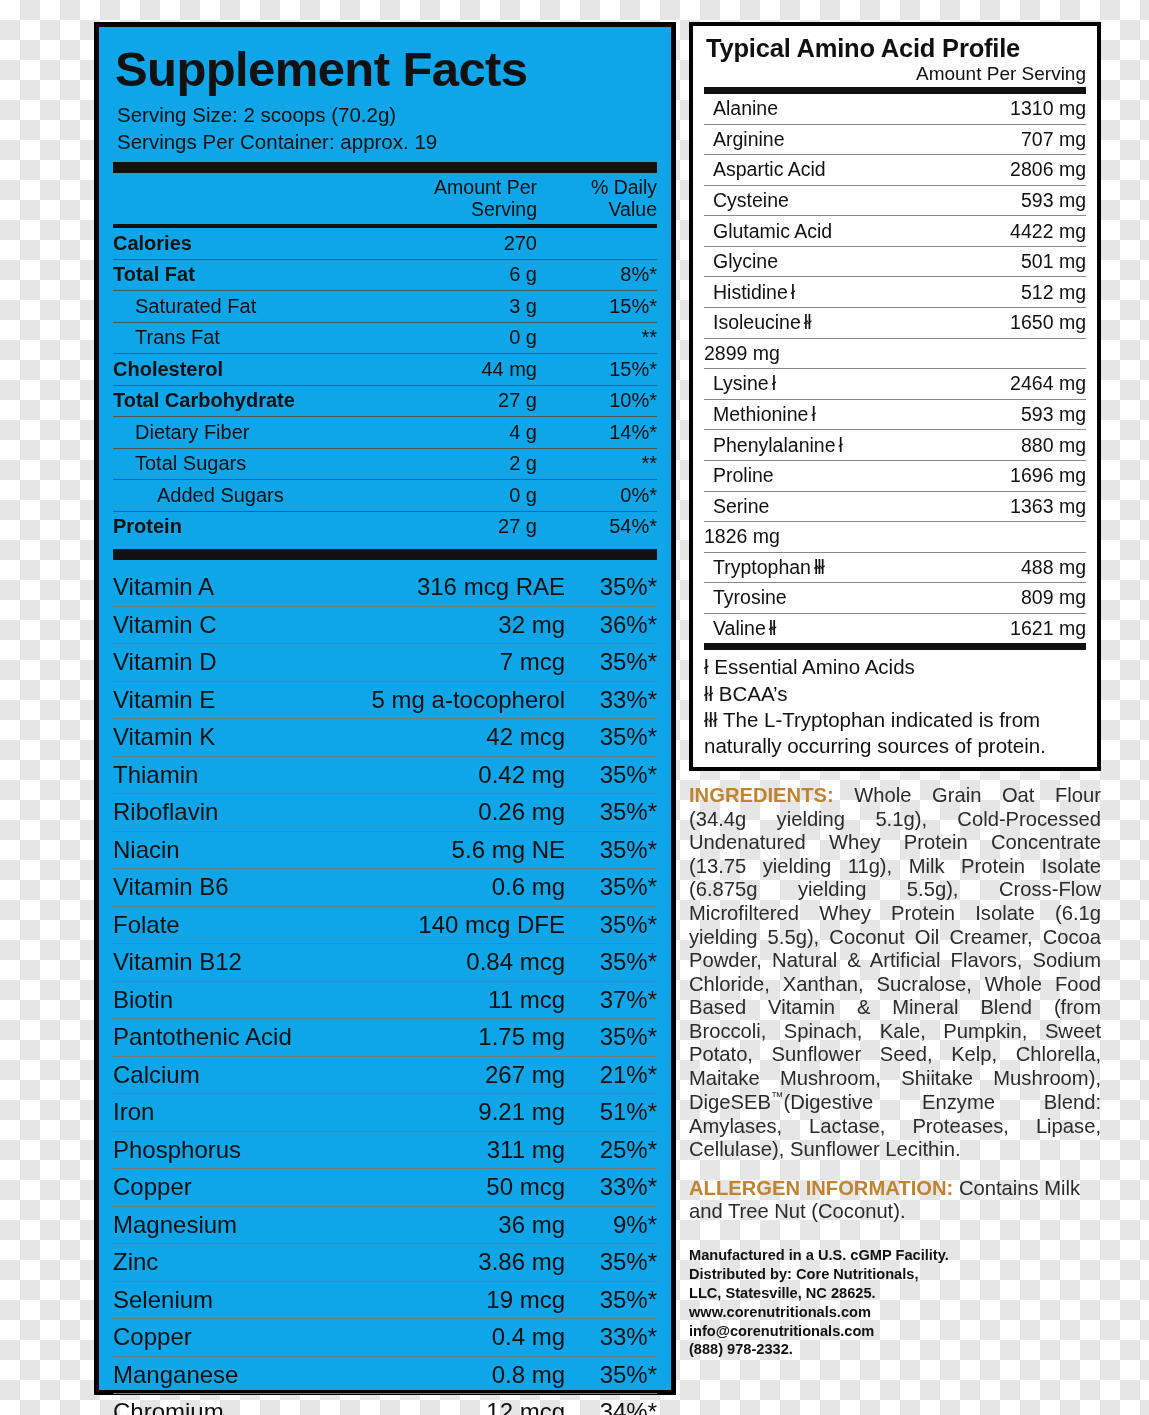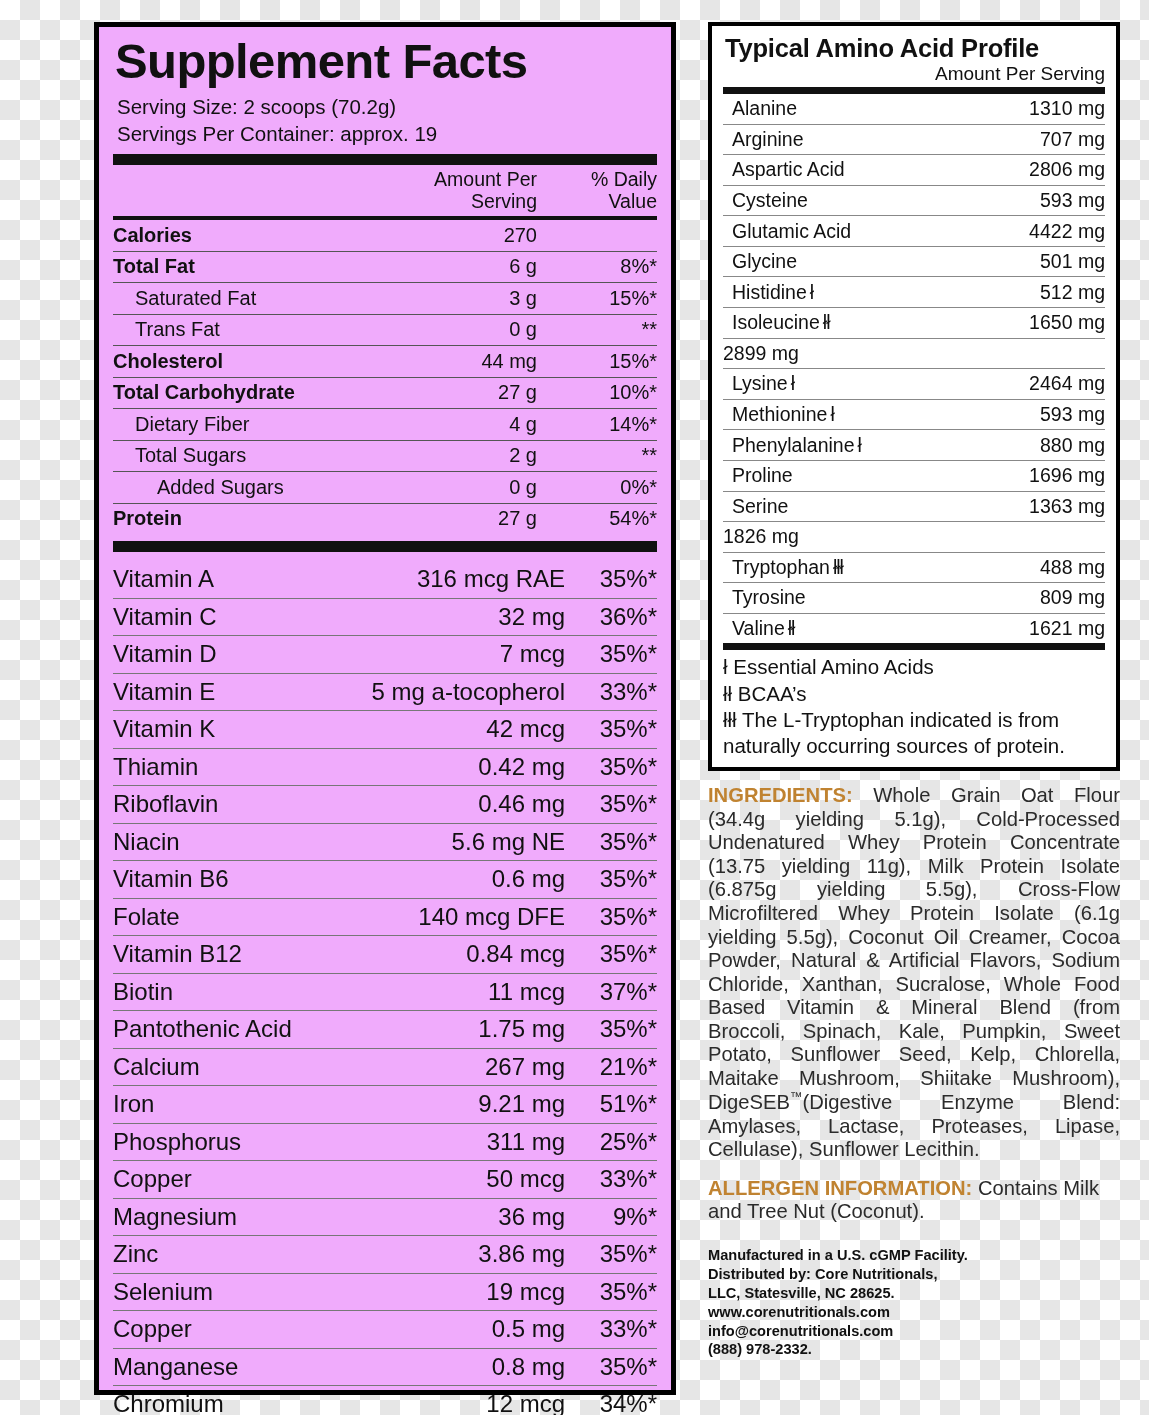--- a/index.html
+++ b/index.html
@@ -20,24 +20,24 @@
     overflow: hidden;
   }
 
   
   .sf-panel {
     position: absolute;
     left: 94px;
     top: 22px;
     width: 582px;
     height: 1373px;
-    background: #f0abfc;
+    background: #0ea5e9;
     border: 5px solid #000;
     box-sizing: border-box;
-    padding: 0 14px;
+    padding: 8px 14px;
   }
   .sf-title {
     font-size: 49px;
     font-weight: bold;
     letter-spacing: -0.6px;
     line-height: 1.02;
     margin: 10px 0 6px 2px;
     color: #111;
     font-family: "Liberation Sans", sans-serif;
   }
@@ -88,21 +88,21 @@
     color: #111;
   }
   .vrow .nm  { flex: 1 1 auto; }
   .vrow .amt { width: 215px; text-align: right; }
   .vrow .dv  { width: 92px; text-align: right; }
   .vit-gap { height: 9px; }
 
   
   .right-col {
     position: absolute;
-    left: 708px;
+    left: 689px;
     top: 22px;
     width: 412px;
   }
 
   .aa-panel {
     background: #fff;
     border: 4px solid #000;
     box-sizing: border-box;
     padding: 6px 11px 8px 11px;
   }
@@ -293,21 +293,21 @@
       </div>
       <div class="rule-hair"></div>
       <div class="vrow">
         <div class="nm">Thiamin</div>
         <div class="amt">0.42 mg</div>
         <div class="dv">35%*</div>
       </div>
       <div class="rule-hair"></div>
       <div class="vrow">
         <div class="nm">Riboflavin</div>
-        <div class="amt">0.46 mg</div>
+        <div class="amt">0.26 mg</div>
         <div class="dv">35%*</div>
       </div>
       <div class="rule-hair"></div>
       <div class="vrow">
         <div class="nm">Niacin</div>
         <div class="amt">5.6 mg NE</div>
         <div class="dv">35%*</div>
       </div>
       <div class="rule-hair"></div>
       <div class="vrow">
@@ -377,21 +377,21 @@
       </div>
       <div class="rule-hair"></div>
       <div class="vrow">
         <div class="nm">Selenium</div>
         <div class="amt">19 mcg</div>
         <div class="dv">35%*</div>
       </div>
       <div class="rule-hair"></div>
       <div class="vrow">
         <div class="nm">Copper</div>
-        <div class="amt">0.5 mg</div>
+        <div class="amt">0.4 mg</div>
         <div class="dv">33%*</div>
       </div>
       <div class="rule-hair"></div>
       <div class="vrow">
         <div class="nm">Manganese</div>
         <div class="amt">0.8 mg</div>
         <div class="dv">35%*</div>
       </div>
       <div class="rule-hair"></div>
       <div class="vrow">

